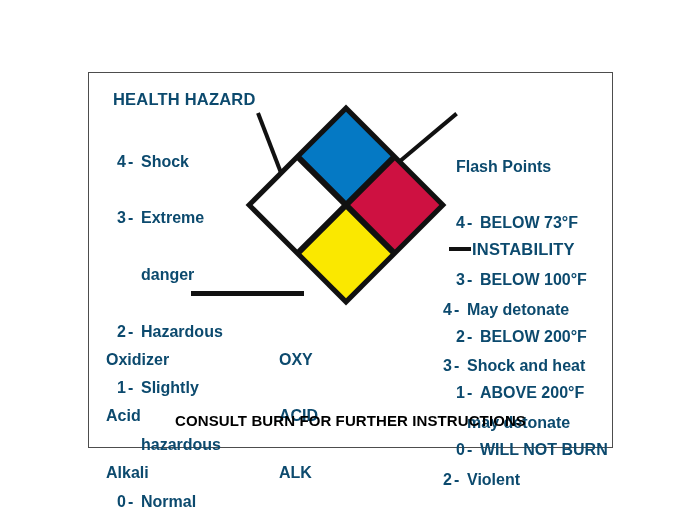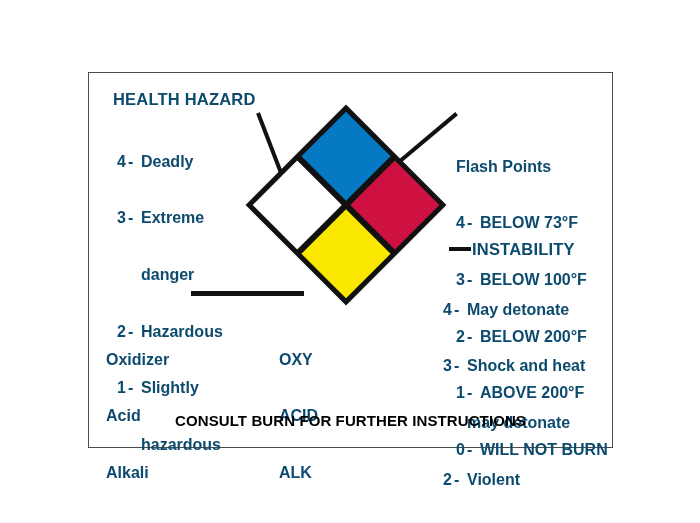--- a/index.html
+++ b/index.html
@@ -124,26 +124,27 @@
 </style>
 </head>
 <body>
 
 <div id="screenshot">
   <div id="sign">
 
     <div class="blk hdr" id="health-header">HEALTH HAZARD</div>
 
     <div class="blk lst" id="health-list">
-      <span class="row"><span class="num">4</span><span class="dash">-</span><span>Deadly</span></span>
+      <span class="row"><span class="num">4</span><span class="dash">-</span><span>Shock</span></span>
       <span class="row"><span class="num">3</span><span class="dash">-</span><span>Extreme</span></span>
       <span class="ind">danger</span>
       <span class="row"><span class="num">2</span><span class="dash">-</span><span>Hazardous</span></span>
       <span class="row"><span class="num">1</span><span class="dash">-</span><span>Slightly</span></span>
       <span class="ind">hazardous</span>
+      <span class="row"><span class="num">0</span><span class="dash">-</span><span>Normal</span></span>
       
     </div>
 
 
     <div class="blk lst" id="fire-list">
       <span class="row">Flash Points</span>
       <span class="row"><span class="num">4</span><span class="dash">-</span><span>BELOW 73°F</span></span>
       <span class="row"><span class="num">3</span><span class="dash">-</span><span>BELOW 100°F</span></span>
       <span class="row"><span class="num">2</span><span class="dash">-</span><span>BELOW 200°F</span></span>
       <span class="row"><span class="num">1</span><span class="dash">-</span><span>ABOVE 200°F</span></span>

